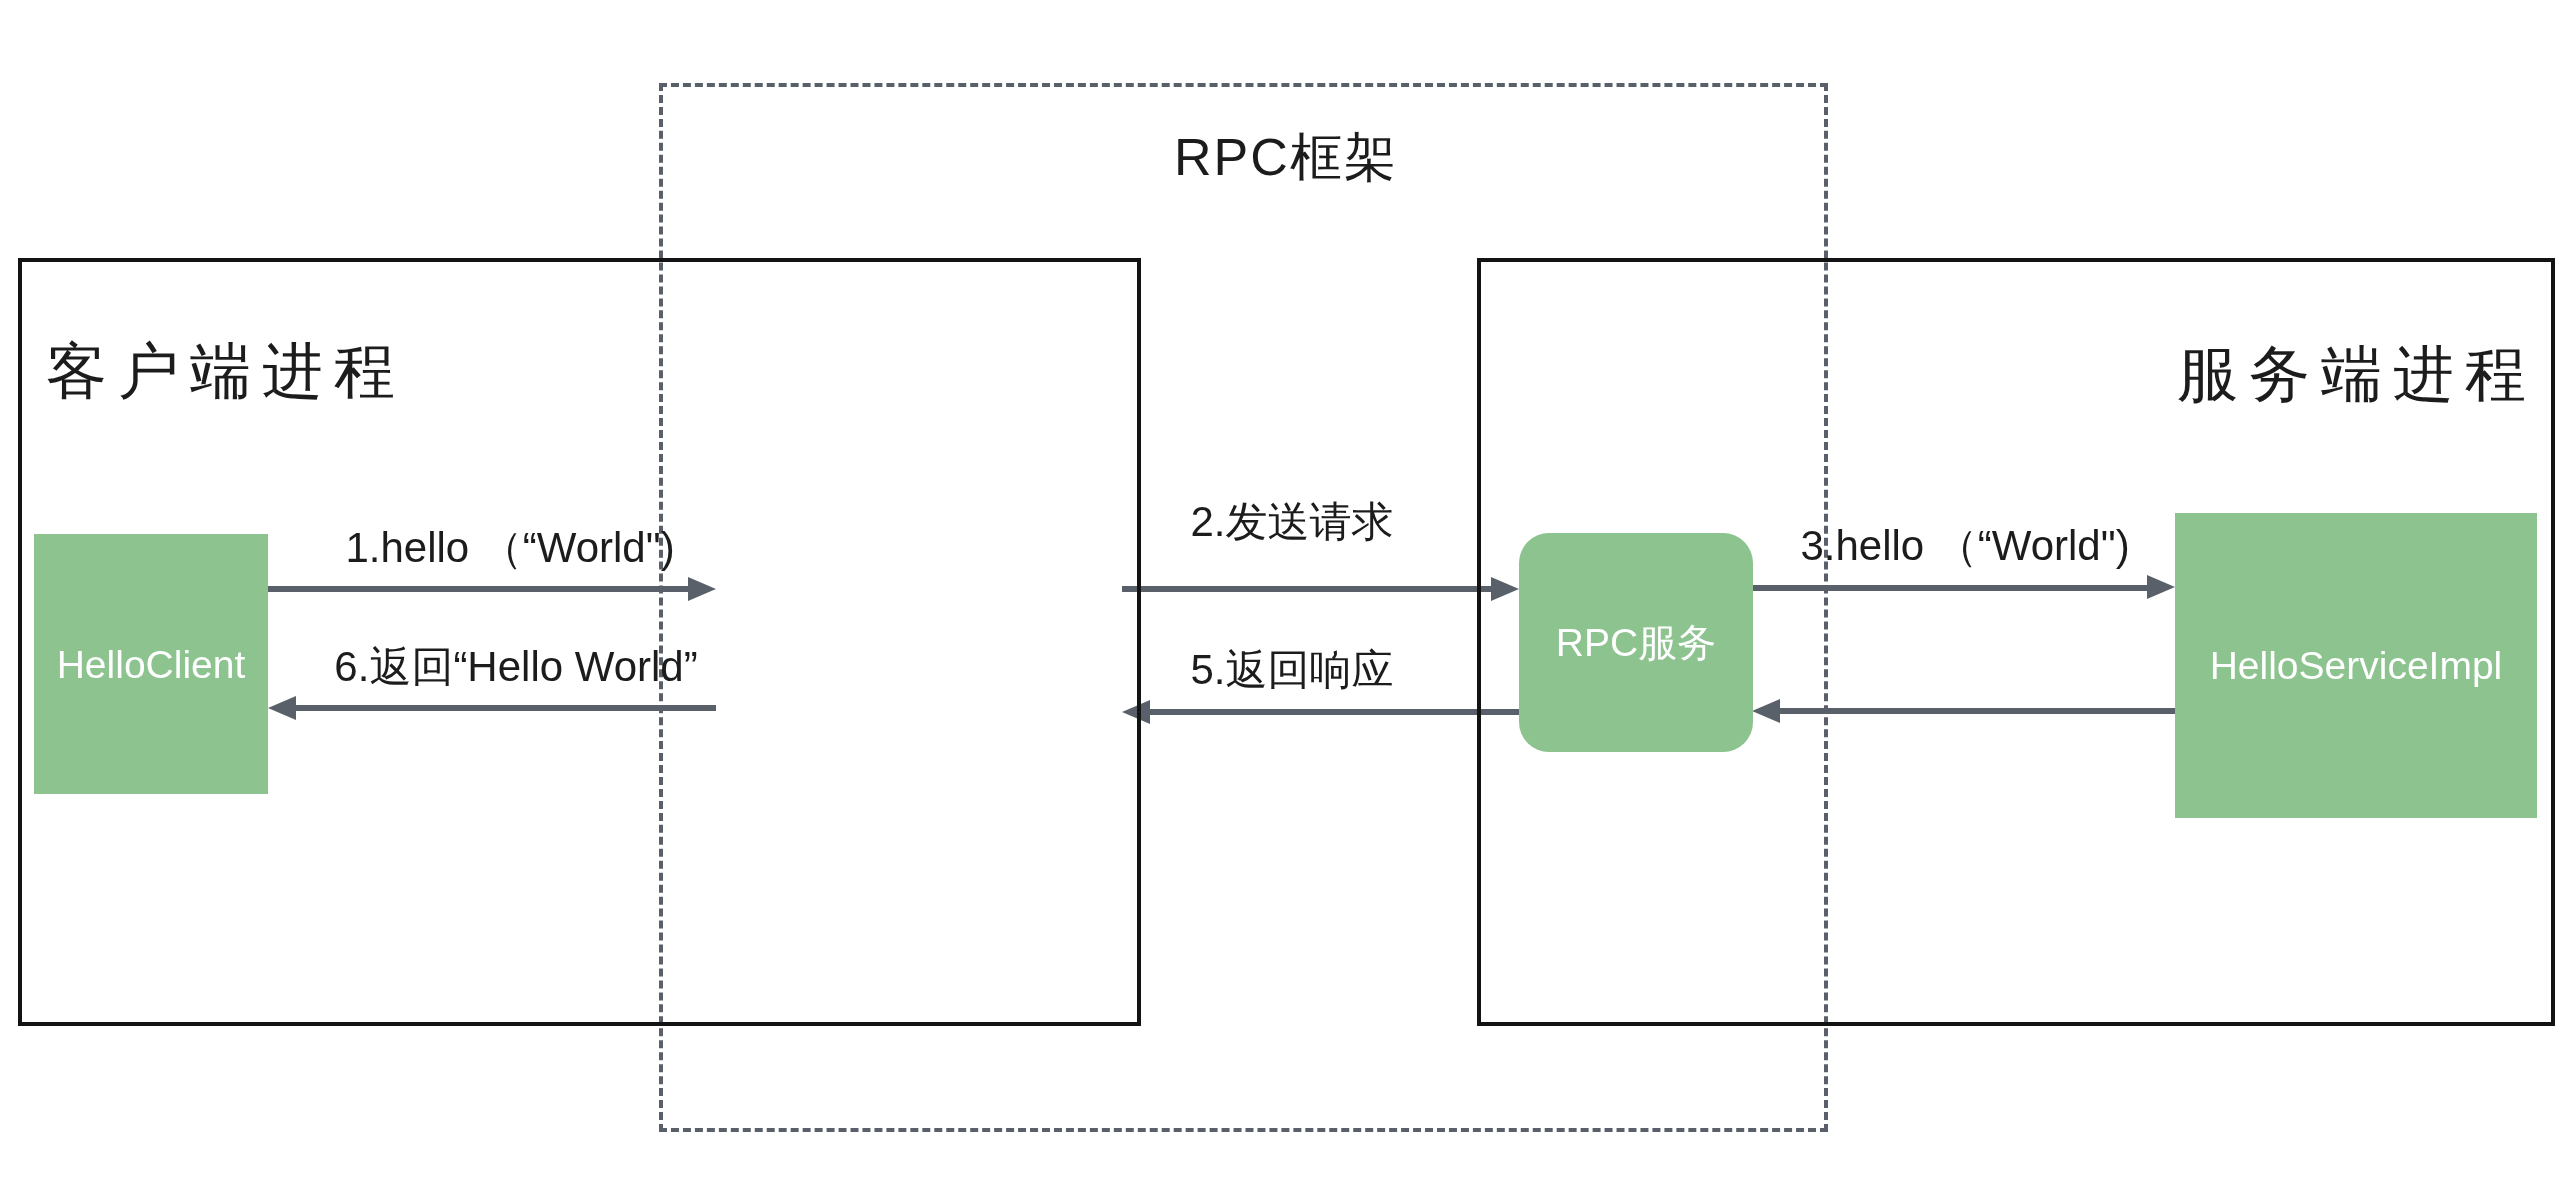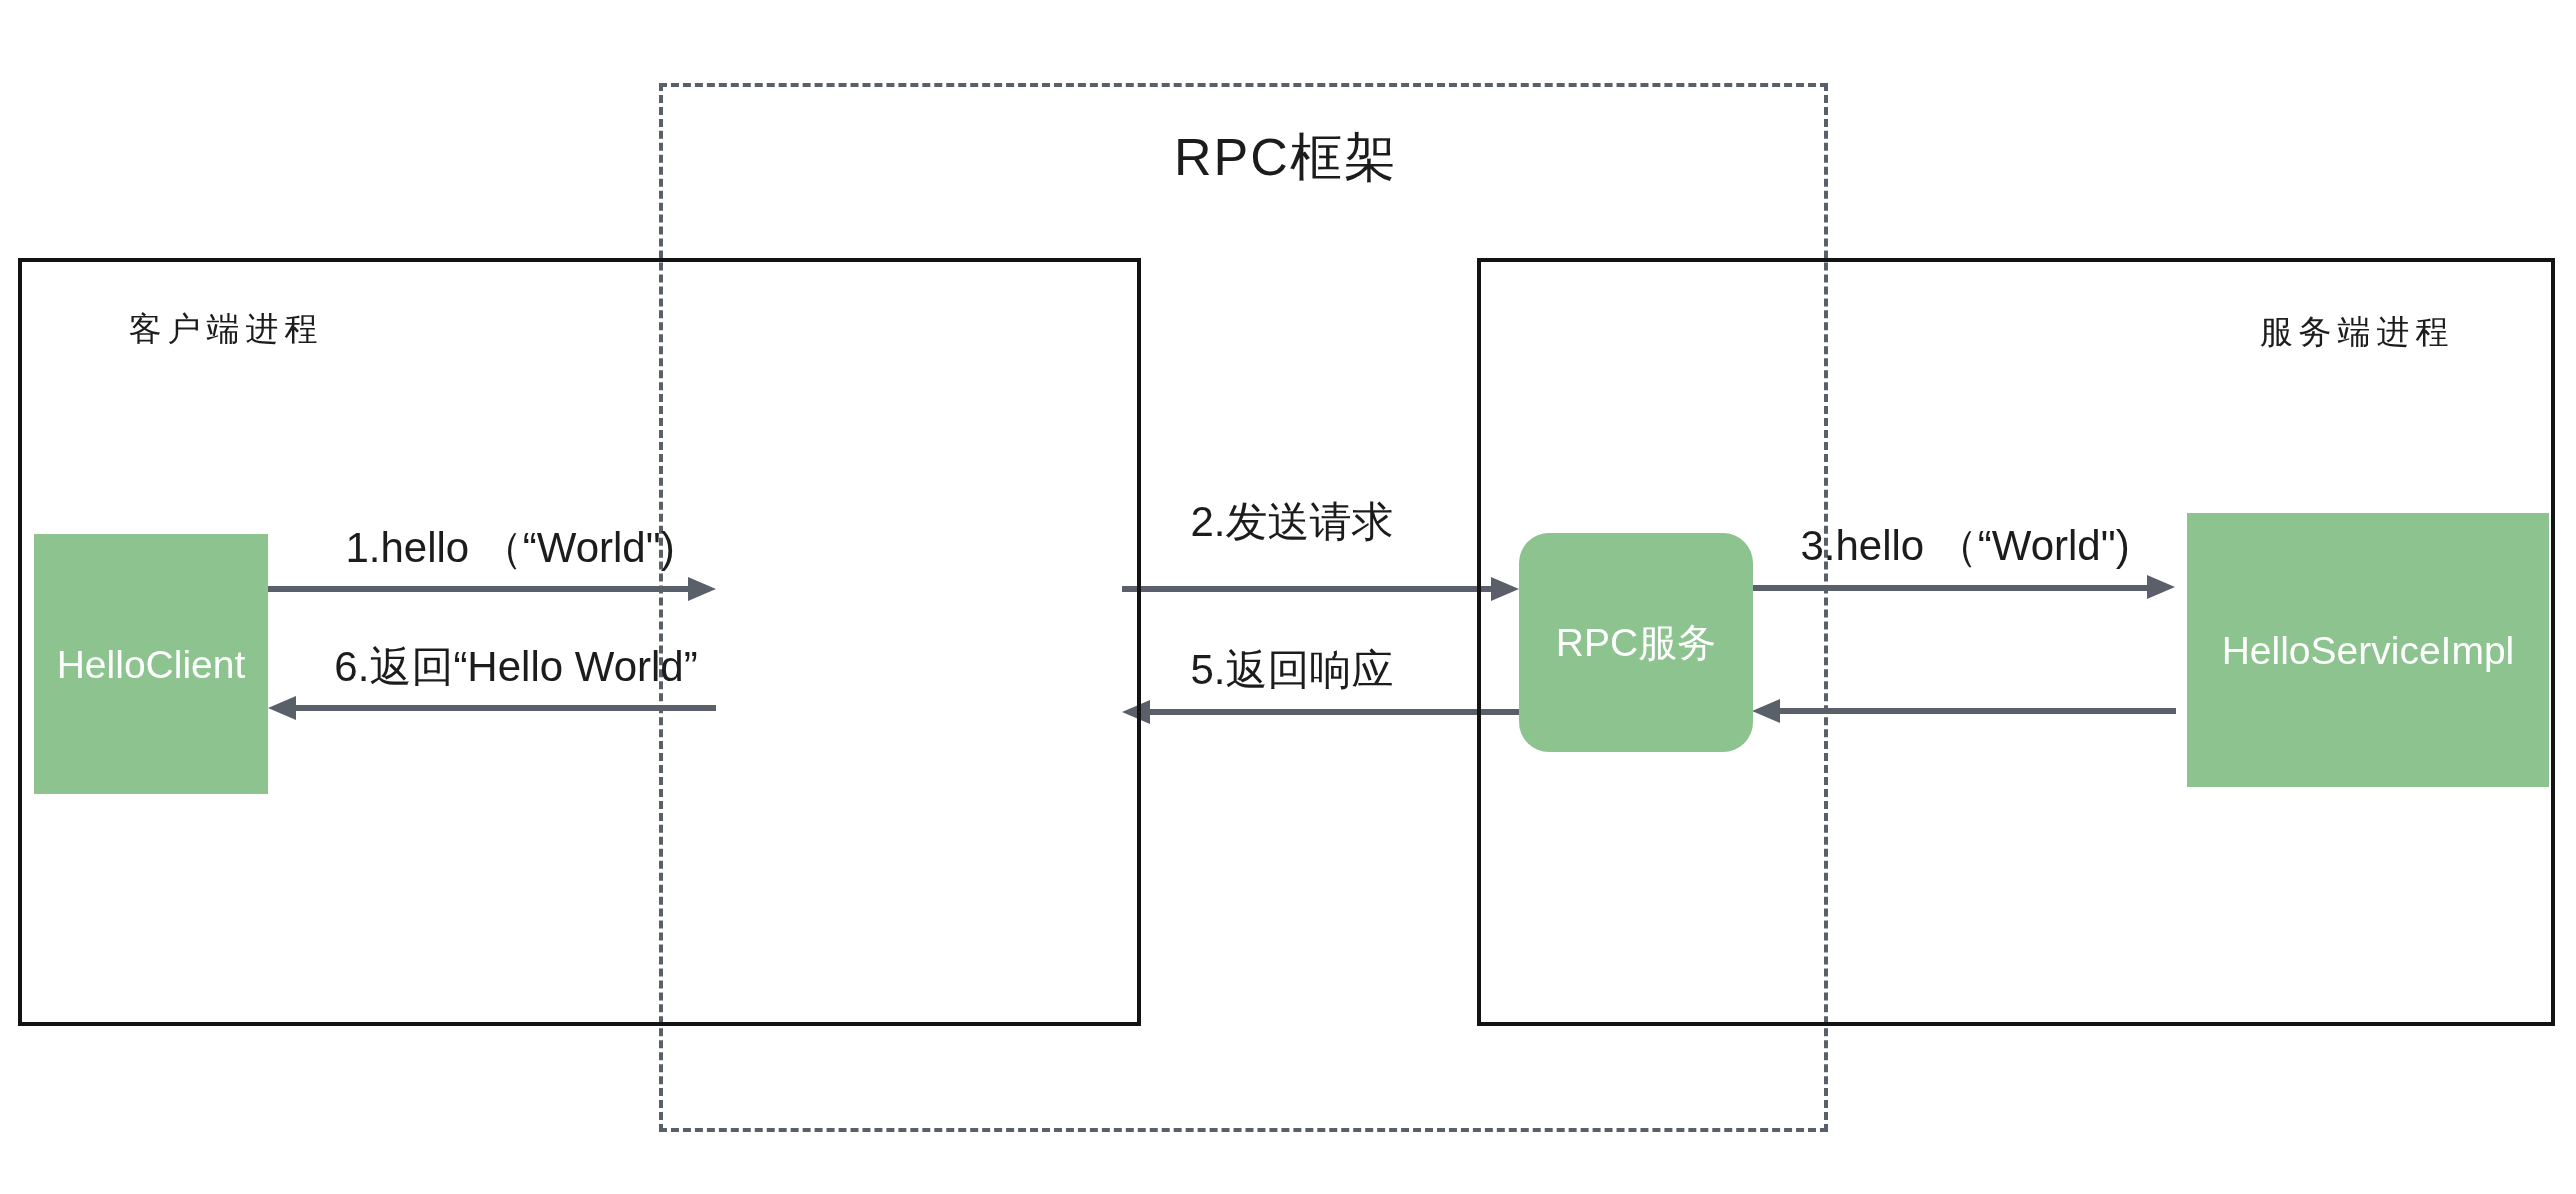--- a/index.html
+++ b/index.html
@@ -23,37 +23,37 @@
   }
   
   .proc-box{
     position:absolute;border:4.2px solid var(--border-black,#131313);
     box-sizing:border-box;background:transparent;z-index:4;
   }
   .proc-box.client{left:18px;top:258px;width:1123px;height:768px;}
   .proc-box.server{left:1477px;top:258px;width:1078px;height:768px;}
   .proc-label{
     position:absolute;transform:translate(-50%,-50%);
-    font-size:33px;color:var(--text-black,#1c1c1c);letter-spacing:0.18em;
-    white-space:nowrap;z-index:6;
+    font-size:61px;color:var(--text-black,#1c1c1c);letter-spacing:0.18em;
+    white-space:nowrap;z-index:6;margin-top:43px;
   }
   .proc-label.client{left:226px;top:329px;}
   .proc-label.server{left:2357px;top:332px;}
   
   .node{
     position:absolute;background:var(--node-green,#8cc38f);
     color:var(--node-text,#ffffff);display:flex;flex-direction:column;
     align-items:center;justify-content:center;text-align:center;
     font-size:39px;z-index:5;line-height:1.15;
   }
   .node .nline{display:block;line-height:71px;white-space:nowrap;}
   .node.hello-client{left:34px;top:534px;width:234px;height:260px;}
   .node.stub{left:716px;top:513px;width:406px;height:254px;}
   .node.rpc-service{left:1519px;top:533px;width:234px;height:219px;border-radius:30px;}
-  .node.impl{left:2175px;top:513px;width:362px;height:274px;margin-left:12px;}
+  .node.impl{left:2175px;top:513px;width:362px;height:305px;}
   
   .arrow-line{
     position:absolute;height:6px;background:var(--arrow-gray,#59606a);z-index:3;
   }
   .arrow-head{
     position:absolute;width:0;height:0;z-index:3;
     border-top:12px solid transparent;border-bottom:12px solid transparent;
   }
   .arrow-head.right{border-left:28px solid var(--arrow-gray,#59606a);}
   .arrow-head.left{border-right:28px solid var(--arrow-gray,#59606a);}

